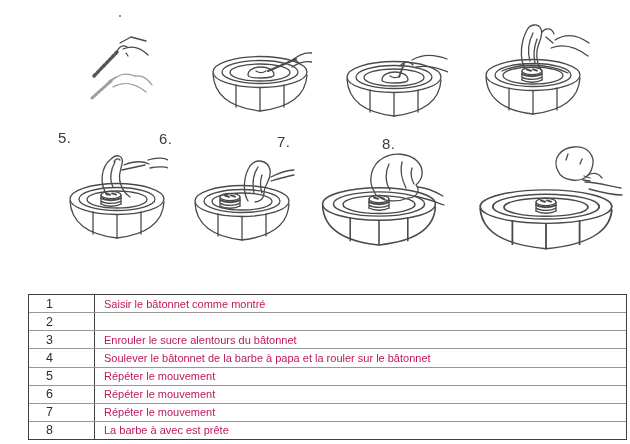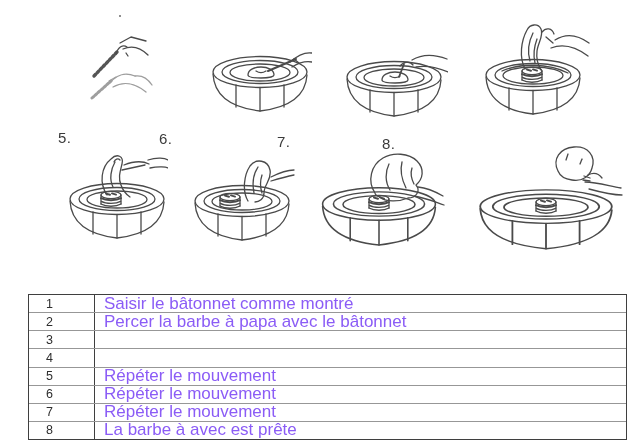--- a/index.html
+++ b/index.html
@@ -23,21 +23,21 @@
   }
   .trow { flex:1; display:flex; border-top:1px solid #979797; min-height:0; }
   .trow:first-child { border-top:none; }
   .cell-num {
     width:66px; flex:0 0 66px; border-right:1.5px solid #3f3f3f;
     display:flex; align-items:center; padding-left:17px; box-sizing:border-box;
     font-size:12.5px; color:#2e2e2e;
   }
   .cell-text {
     flex:1; display:flex; align-items:center; padding-left:9px;
-    font-size:17px; color:#8b5cf6; white-space:nowrap; overflow:hidden;
+    font-size:11px; color:#be185d; white-space:nowrap; overflow:hidden;
   }
 </style>
 </head>
 <body>
 
 <div class="page">
 
   <svg width="0" height="0" style="position:absolute" aria-hidden="true">
     <defs>
       <g id="bowl">
@@ -165,27 +165,28 @@
     <path d="M117,44 C128,47 140,50 150,50"></path>
   </svg>
 
   <div class="steps-table">
     <div class="trow">
       <div class="cell-num">1</div>
       <div class="cell-text">Saisir le bâtonnet comme montré</div>
     </div>
     <div class="trow">
       <div class="cell-num">2</div>
-      <div class="cell-text">Percer la barbe à papa avec le bâtonnet</div>
     </div>
     <div class="trow">
       <div class="cell-num">3</div>
+      <div class="cell-text">Enrouler le sucre alentours du bâtonnet</div>
     </div>
     <div class="trow">
       <div class="cell-num">4</div>
+      <div class="cell-text">Soulever le bâtonnet de la barbe à papa et la rouler sur le bâtonnet</div>
     </div>
     <div class="trow">
       <div class="cell-num">5</div>
       <div class="cell-text">Répéter le mouvement</div>
     </div>
     <div class="trow">
       <div class="cell-num">6</div>
       <div class="cell-text">Répéter le mouvement</div>
     </div>
     <div class="trow">

